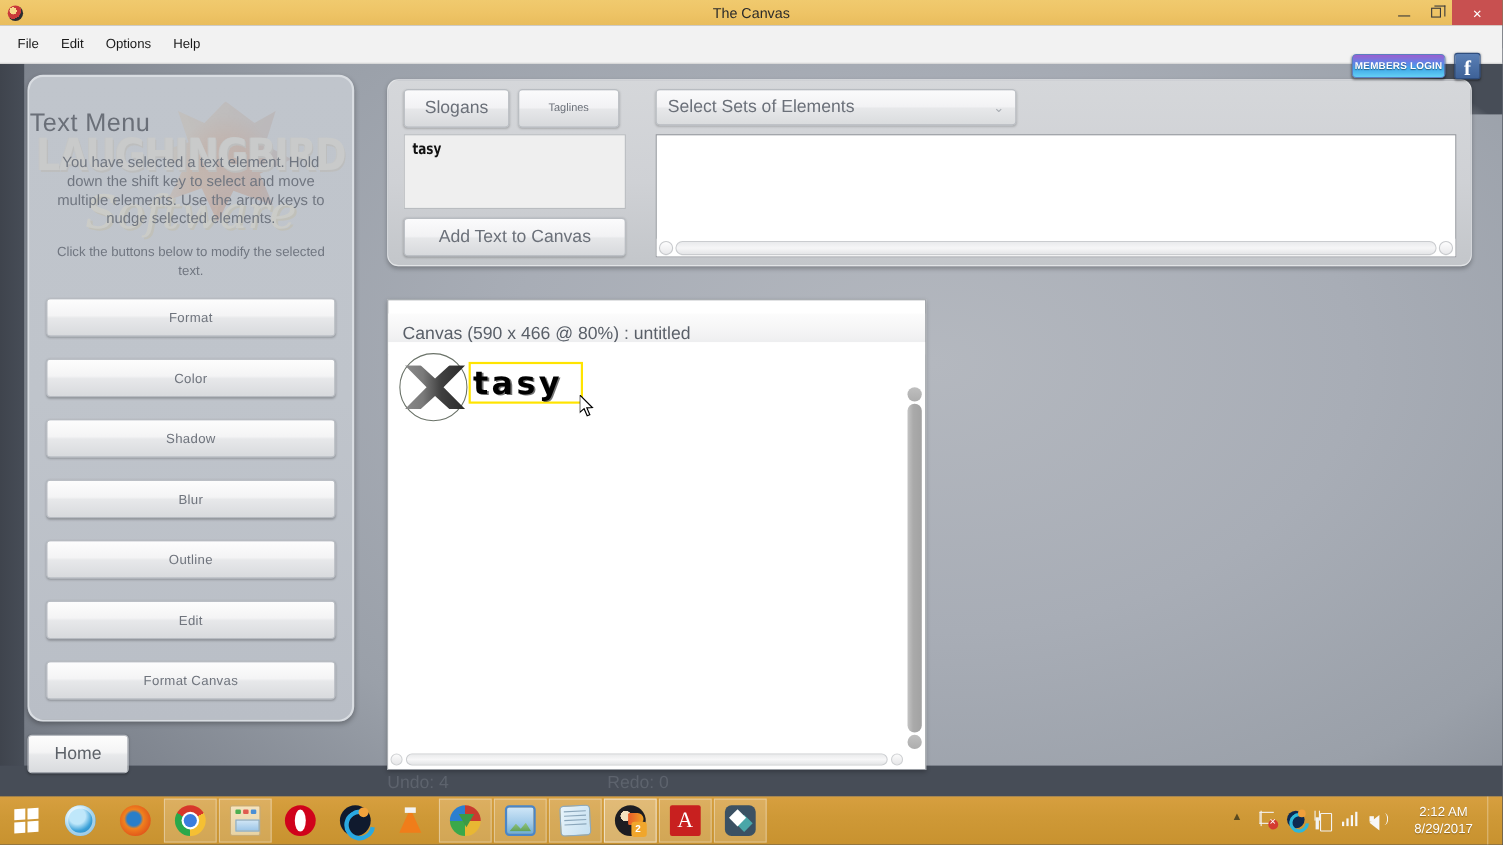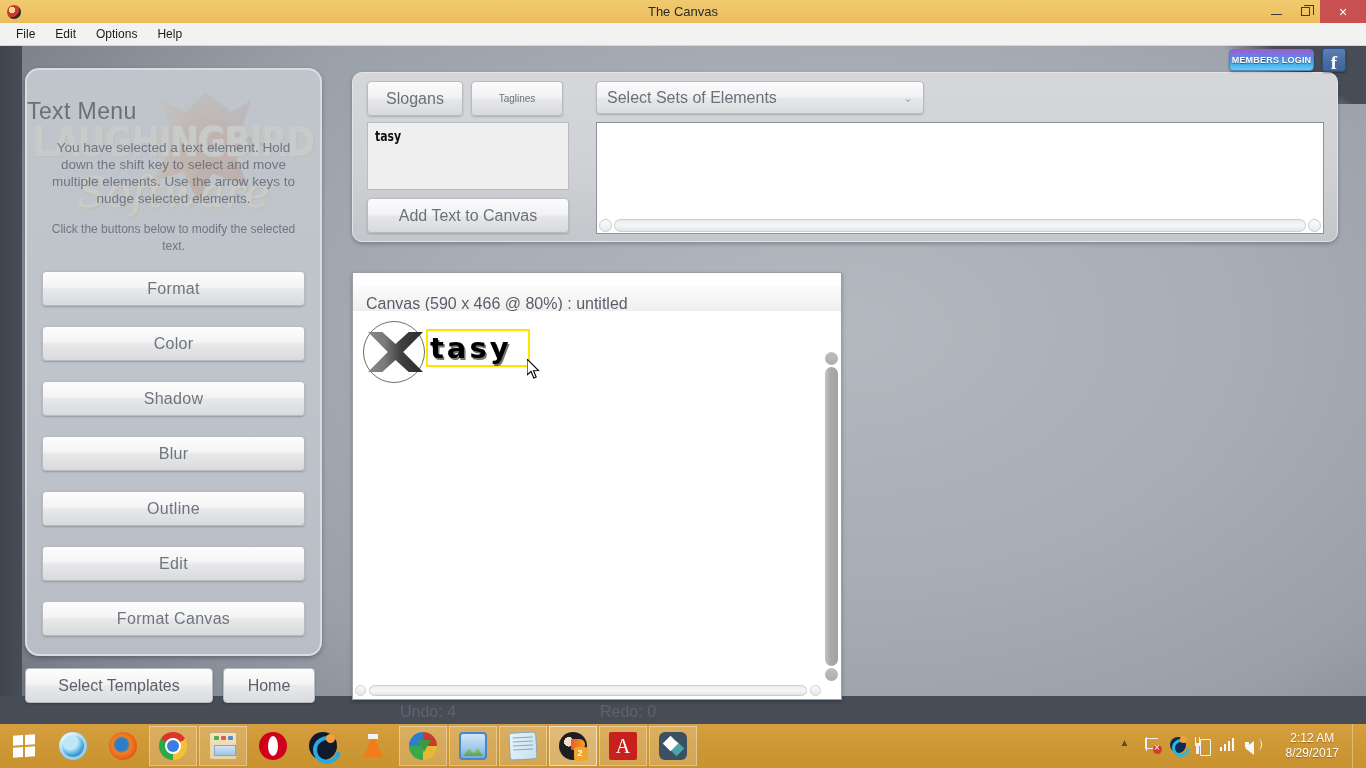--- a/index.html
+++ b/index.html
@@ -32,21 +32,21 @@
     color: #3a3a3a; font-size: 12px; cursor: default;
   }
   .tb-btn.close { width: 46px; background: #c85050; color: #fff; font-size: 14px; }
   .min-glyph { display:block; width:11px; height:1px; background:#3a3a3a; margin-top:6px; }
   .max-glyph { display:block; width:9px; height:9px; border:1px solid #3a3a3a; position:relative; }
   .max-glyph:after { content:""; position:absolute; left:2px; top:-3px; width:9px; height:9px;
      border:1px solid #3a3a3a; border-bottom:none; border-left:none; }
 
   
   .menubar {
-    position: absolute; left: 0; top: 23px; width: 1366px; height: 23px;
+    position: absolute; left: 0; top: 23px; width: 1366px; height: 35px;
     background: #f2f2f2; display: flex; align-items: center; padding-left: 6px;
     border-bottom: 1px solid #d6d6d6;
   }
   .menu-item {
     font-size: 12px; color: #1b1b1b; padding: 2px 10px; cursor: default;
     font-family: "Liberation Sans", sans-serif;
   }
 
   
   .appbody {
@@ -138,21 +138,21 @@
   .tm-desc2 {
     position: relative; z-index: 2; text-align: center; margin: 14px 20px 0 20px;
     font-size: 12px; color: #707680; line-height: 17px;
     font-family: "Liberation Sans", sans-serif;
   }
   .tm-buttons { position: relative; z-index: 2; margin: 16px 15px 0 15px; }
   .tm-btn {
     display: block; width: 100%; height: 35px; margin-bottom: 20px;
     border-radius: 4px; border: 1px solid #b7bbc1;
     background: linear-gradient(to bottom, #fdfdfd 0%, #f4f4f5 45%, #e7e8ea 52%, #d8dadd 100%);
-    color: #6f747d; font-size: 16px; font-family: "Liberation Sans", sans-serif;
+    color: #6f747d; font-size: 12px; font-family: "Liberation Sans", sans-serif;
     cursor: pointer; box-shadow: 0 1px 2px rgba(0,0,0,.22);
     letter-spacing: .3px;
   }
 
   
   .bottom-btns {
     position: absolute; left: 25px; top: 668px; width: 300px;
     display: flex; gap: 10px;
   }
   .bb {
@@ -282,21 +282,20 @@
     flex: 1; height: 11px; margin: 0 3px; border-radius: 6px;
     background: linear-gradient(to bottom, #eaebec 0%, #f7f7f8 50%, #e4e5e7 100%);
     border: 1px solid #cbcdd0; cursor: pointer;
   }
 
   
   .undo-redo {
     position: absolute; left: 352px; top: 703px; width: 490px;
     display: flex; font-size: 16px; color: #5d636d;
     font-family: "Liberation Sans", sans-serif;
-    margin-left: 48px;
   }
   .undo-redo .u { width: 200px; }
 
   
   .taskbar {
     position: absolute; left: 0; bottom: 0; width: 1366px; height: 44px;
     background: linear-gradient(to bottom, #d79f3f 0%, #cf9937 40%, #c8922f 100%);
     display: flex; align-items: center;
   }
   .start-btn {
@@ -448,21 +447,20 @@
       <button class="tm-btn">Color</button>
       <button class="tm-btn">Shadow</button>
       <button class="tm-btn">Blur</button>
       <button class="tm-btn">Outline</button>
       <button class="tm-btn">Edit</button>
       <button class="tm-btn">Format Canvas</button>
     </div>
   </div>
 
   <div class="bottom-btns">
-    <div class="bb templates">Select Templates</div>
     <div class="bb home">Home</div>
   </div>
 
   <div class="tool-panel">
     <div class="tp-btn btn-slogans">Slogans</div>
     <div class="tp-btn btn-taglines">Taglines</div>
 
     <div class="slogan-list">
       <div class="slogan-item">tasy</div>
     </div>

